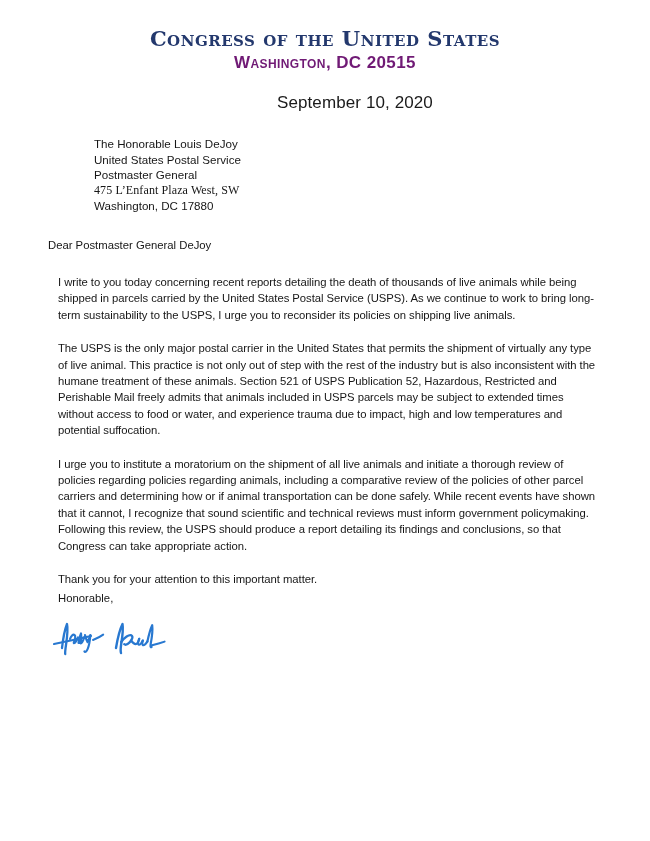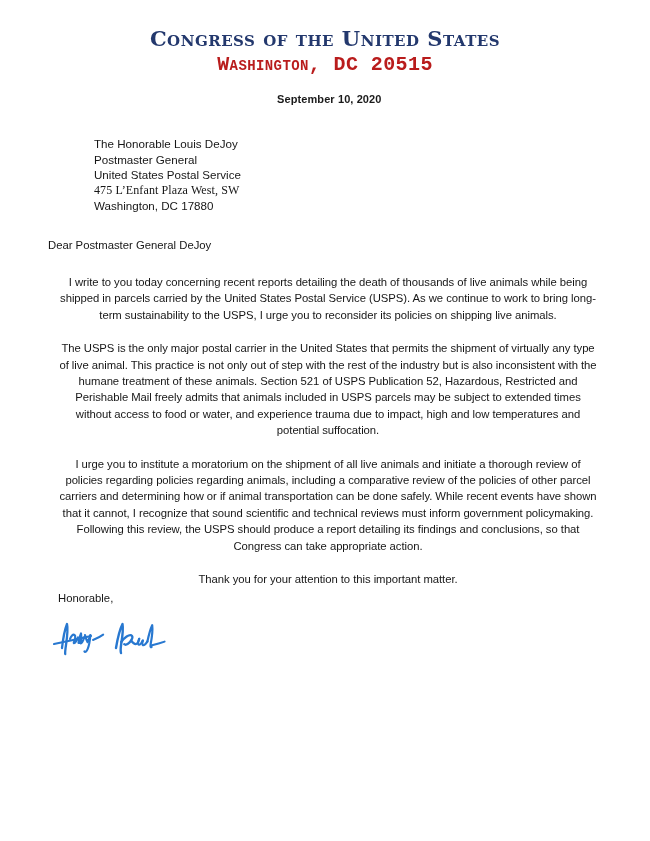--- a/index.html
+++ b/index.html
@@ -33,40 +33,39 @@
     font-family: "DejaVu Serif", "Liberation Serif", serif;
     font-weight: 700;
     font-size: 21px;
     letter-spacing: 0.5px;
     color: #23386d;
     line-height: 1.05;
     font-variant: small-caps;
     white-space: nowrap;
   }
   .lh-line2 {
-    font-family: Liberation Mono, monospace;
+    font-family: Liberation Sans, sans-serif;
     font-weight: 700;
-    font-size: 20px;
+    font-size: 17px;
     letter-spacing: 0.4px;
-    color: #b91c1c;
+    color: #701a75;
     margin-top: 3px;
     font-variant: small-caps;
     white-space: nowrap;
   }
 
   
   .date {
     position: absolute;
     left: 277px;
     top: 93px;
-    font-size: 11px;
+    font-size: 17px;
     color: #1a1a1a;
     letter-spacing: 0.1px;
     white-space: nowrap;
-    font-weight: bold;
   }
 
   
   .addressee {
     position: absolute;
     left: 58px;
     top: 136px;
     font-size: 11.6px;
     color: #161616;
     line-height: 15.6px;
@@ -91,21 +90,21 @@
   .body-block {
     position: absolute;
     left: 58px;
     top: 274px;
     width: 540px;
   }
   .para {
     font-size: 11.3px;
     color: #161616;
     line-height: 16.4px;
-    text-align: center;
+    text-align: left;
     margin: 0 0 17px 0;
     letter-spacing: -0.05px;
   }
   .para:last-child { margin-bottom: 12px; }
 
   
   .closing {
     position: absolute;
     left: 58px;
     top: 592px;
@@ -151,22 +150,22 @@
 
   <div class="letterhead">
     <div class="lh-line1">Congress of the United States</div>
     <div class="lh-line2">Washington, DC 20515</div>
   </div>
 
   <div class="date">September 10, 2020</div>
 
   <div class="addressee">
     <span class="ln">The Honorable Louis DeJoy</span>
+    <span class="ln">United States Postal Service</span>
     <span class="ln">Postmaster General</span>
-    <span class="ln">United States Postal Service</span>
     <span class="ln serif">475 L’Enfant Plaza West, SW</span>
     <span class="ln">Washington, DC 17880</span>
   </div>
 
   <div class="salutation">Dear Postmaster General DeJoy</div>
 
   <div class="body-block">
     <p class="para">I write to you today concerning recent reports detailing the death of thousands of live animals while being shipped in parcels carried by the United States Postal Service (USPS). As we continue to work to bring long-term sustainability to the USPS, I urge you to reconsider its policies on shipping live animals.</p>
     <p class="para">The USPS is the only major postal carrier in the United States that permits the shipment of virtually any type of live animal. This practice is not only out of step with the rest of the industry but is also inconsistent with the humane treatment of these animals. Section 521 of USPS Publication 52, Hazardous, Restricted and Perishable Mail freely admits that animals included in USPS parcels may be subject to extended times without access to food or water, and experience trauma due to impact, high and low temperatures and potential suffocation.</p>
     <p class="para">I urge you to institute a moratorium on the shipment of all live animals and initiate a thorough review of policies regarding policies regarding animals, including a comparative review of the policies of other parcel carriers and determining how or if animal transportation can be done safely. While recent events have shown that it cannot, I recognize that sound scientific and technical reviews must inform government policymaking. Following this review, the USPS should produce a report detailing its findings and conclusions, so that Congress can take appropriate action.</p>

